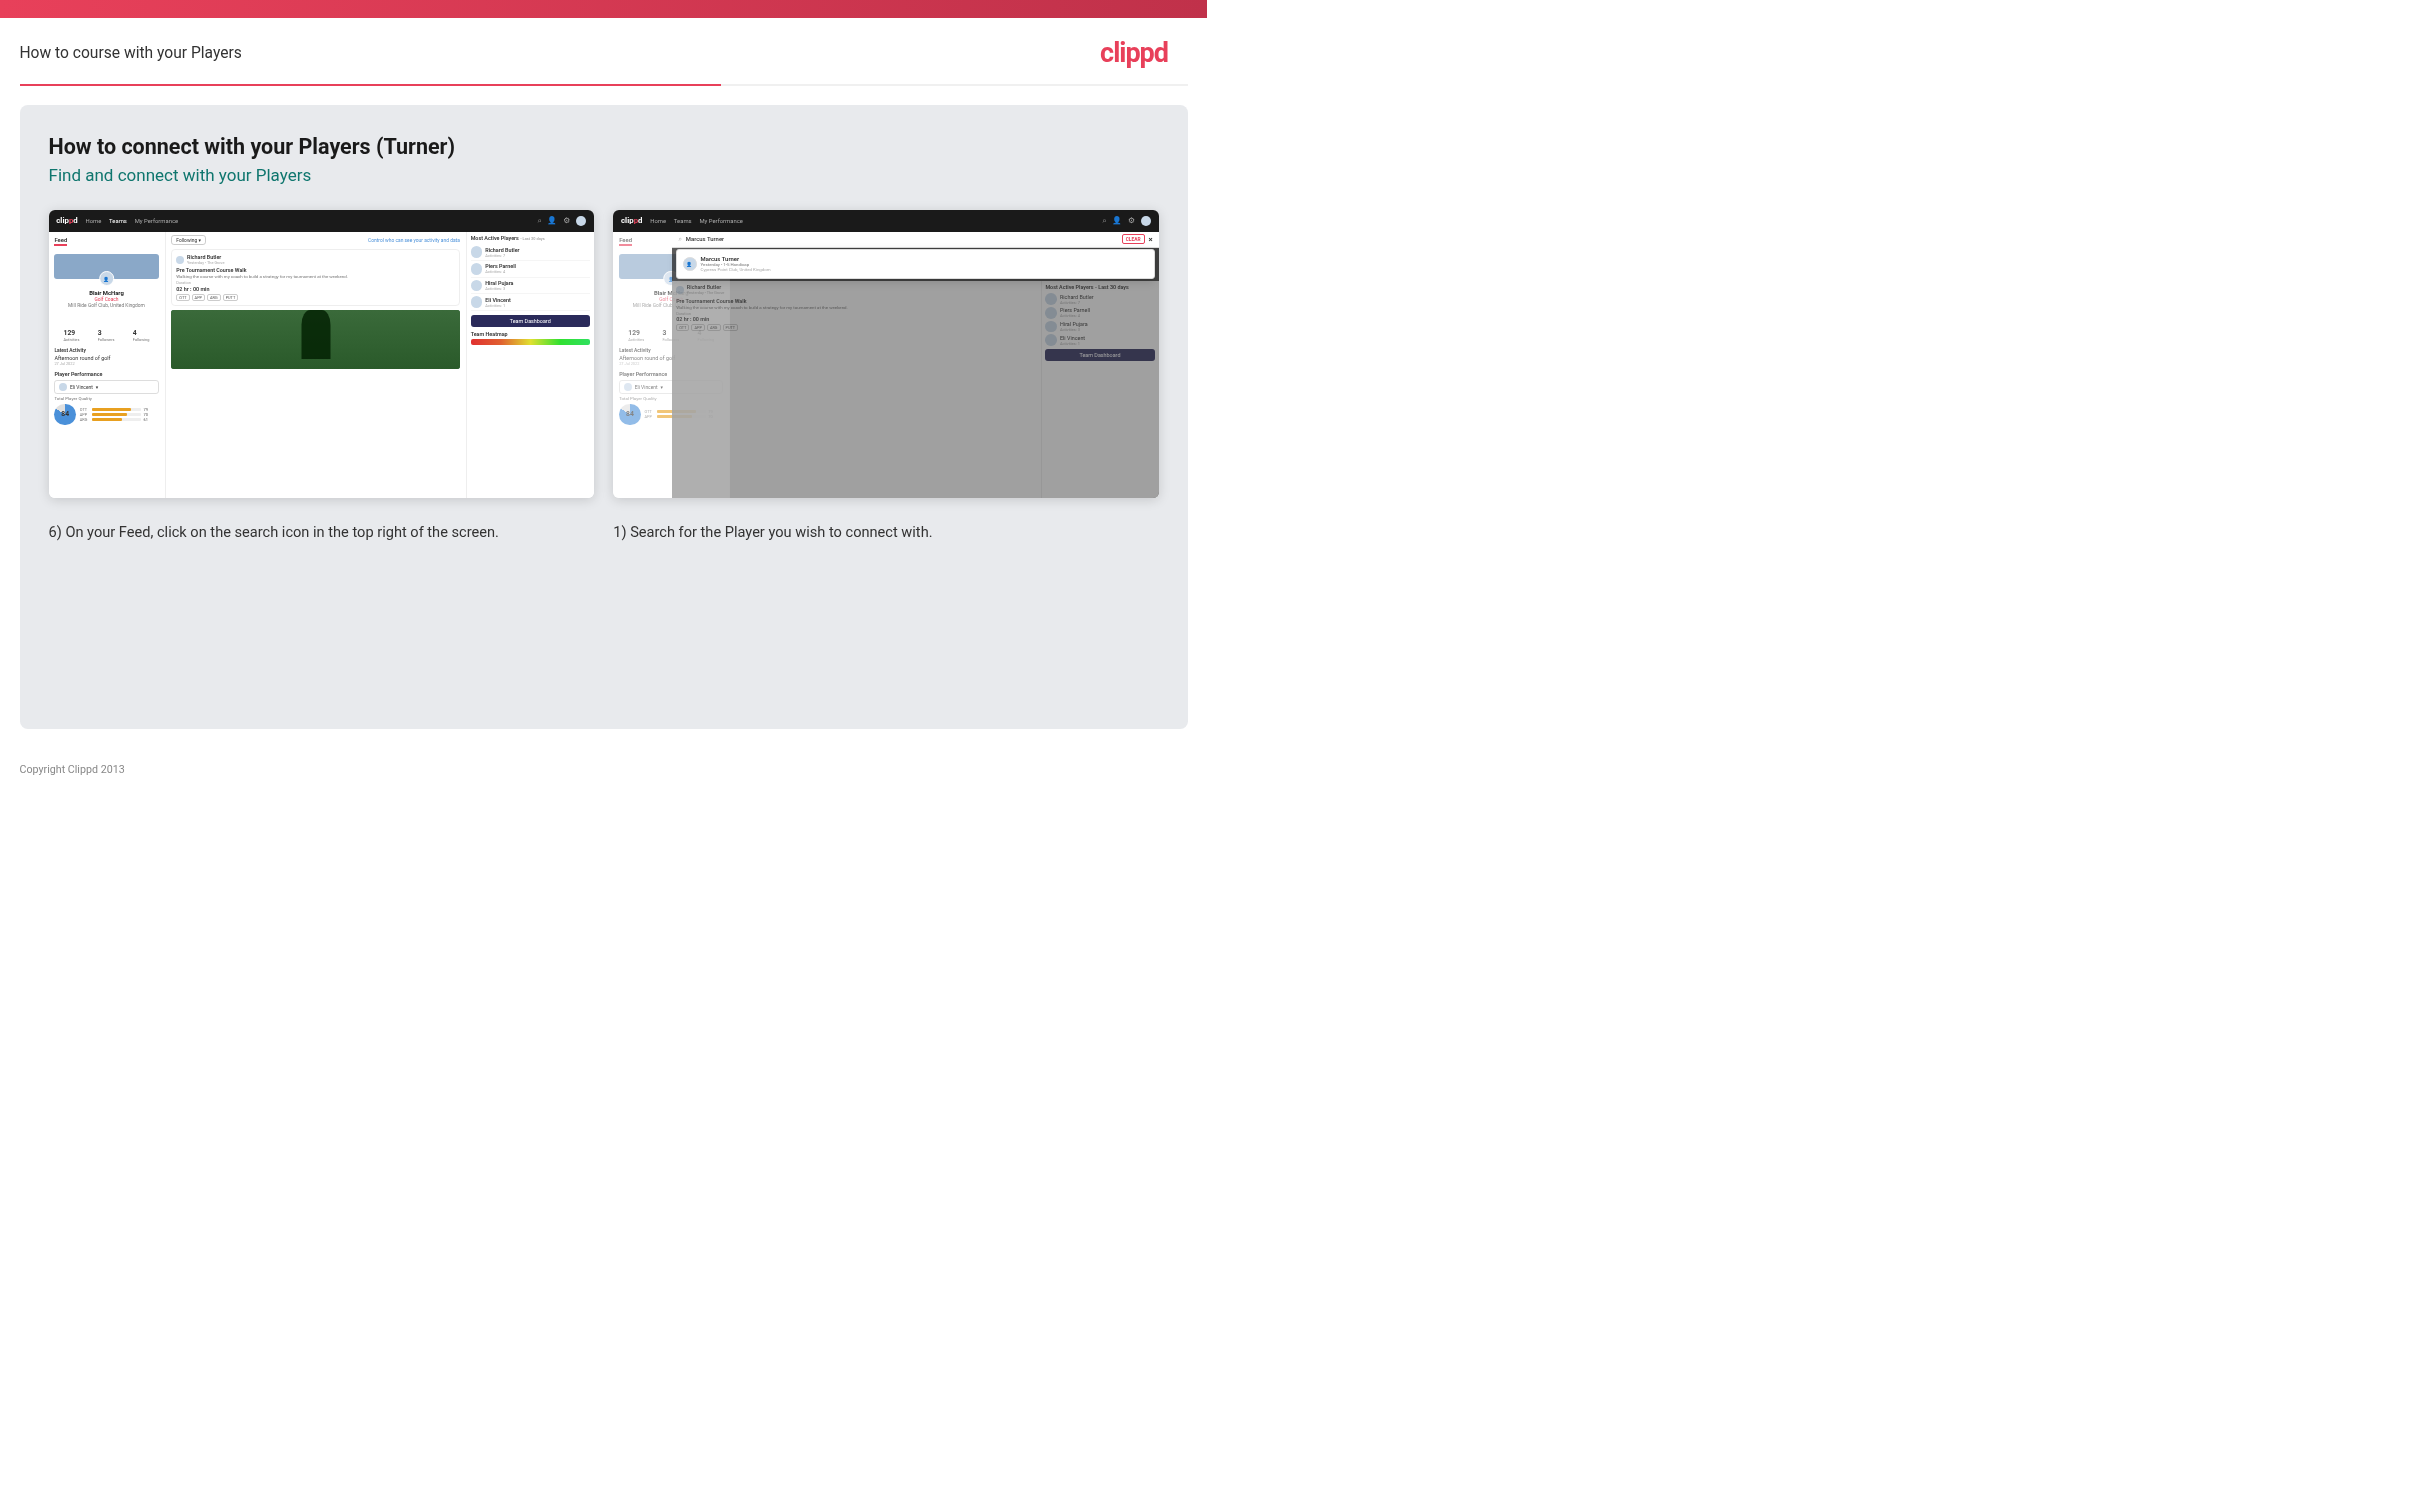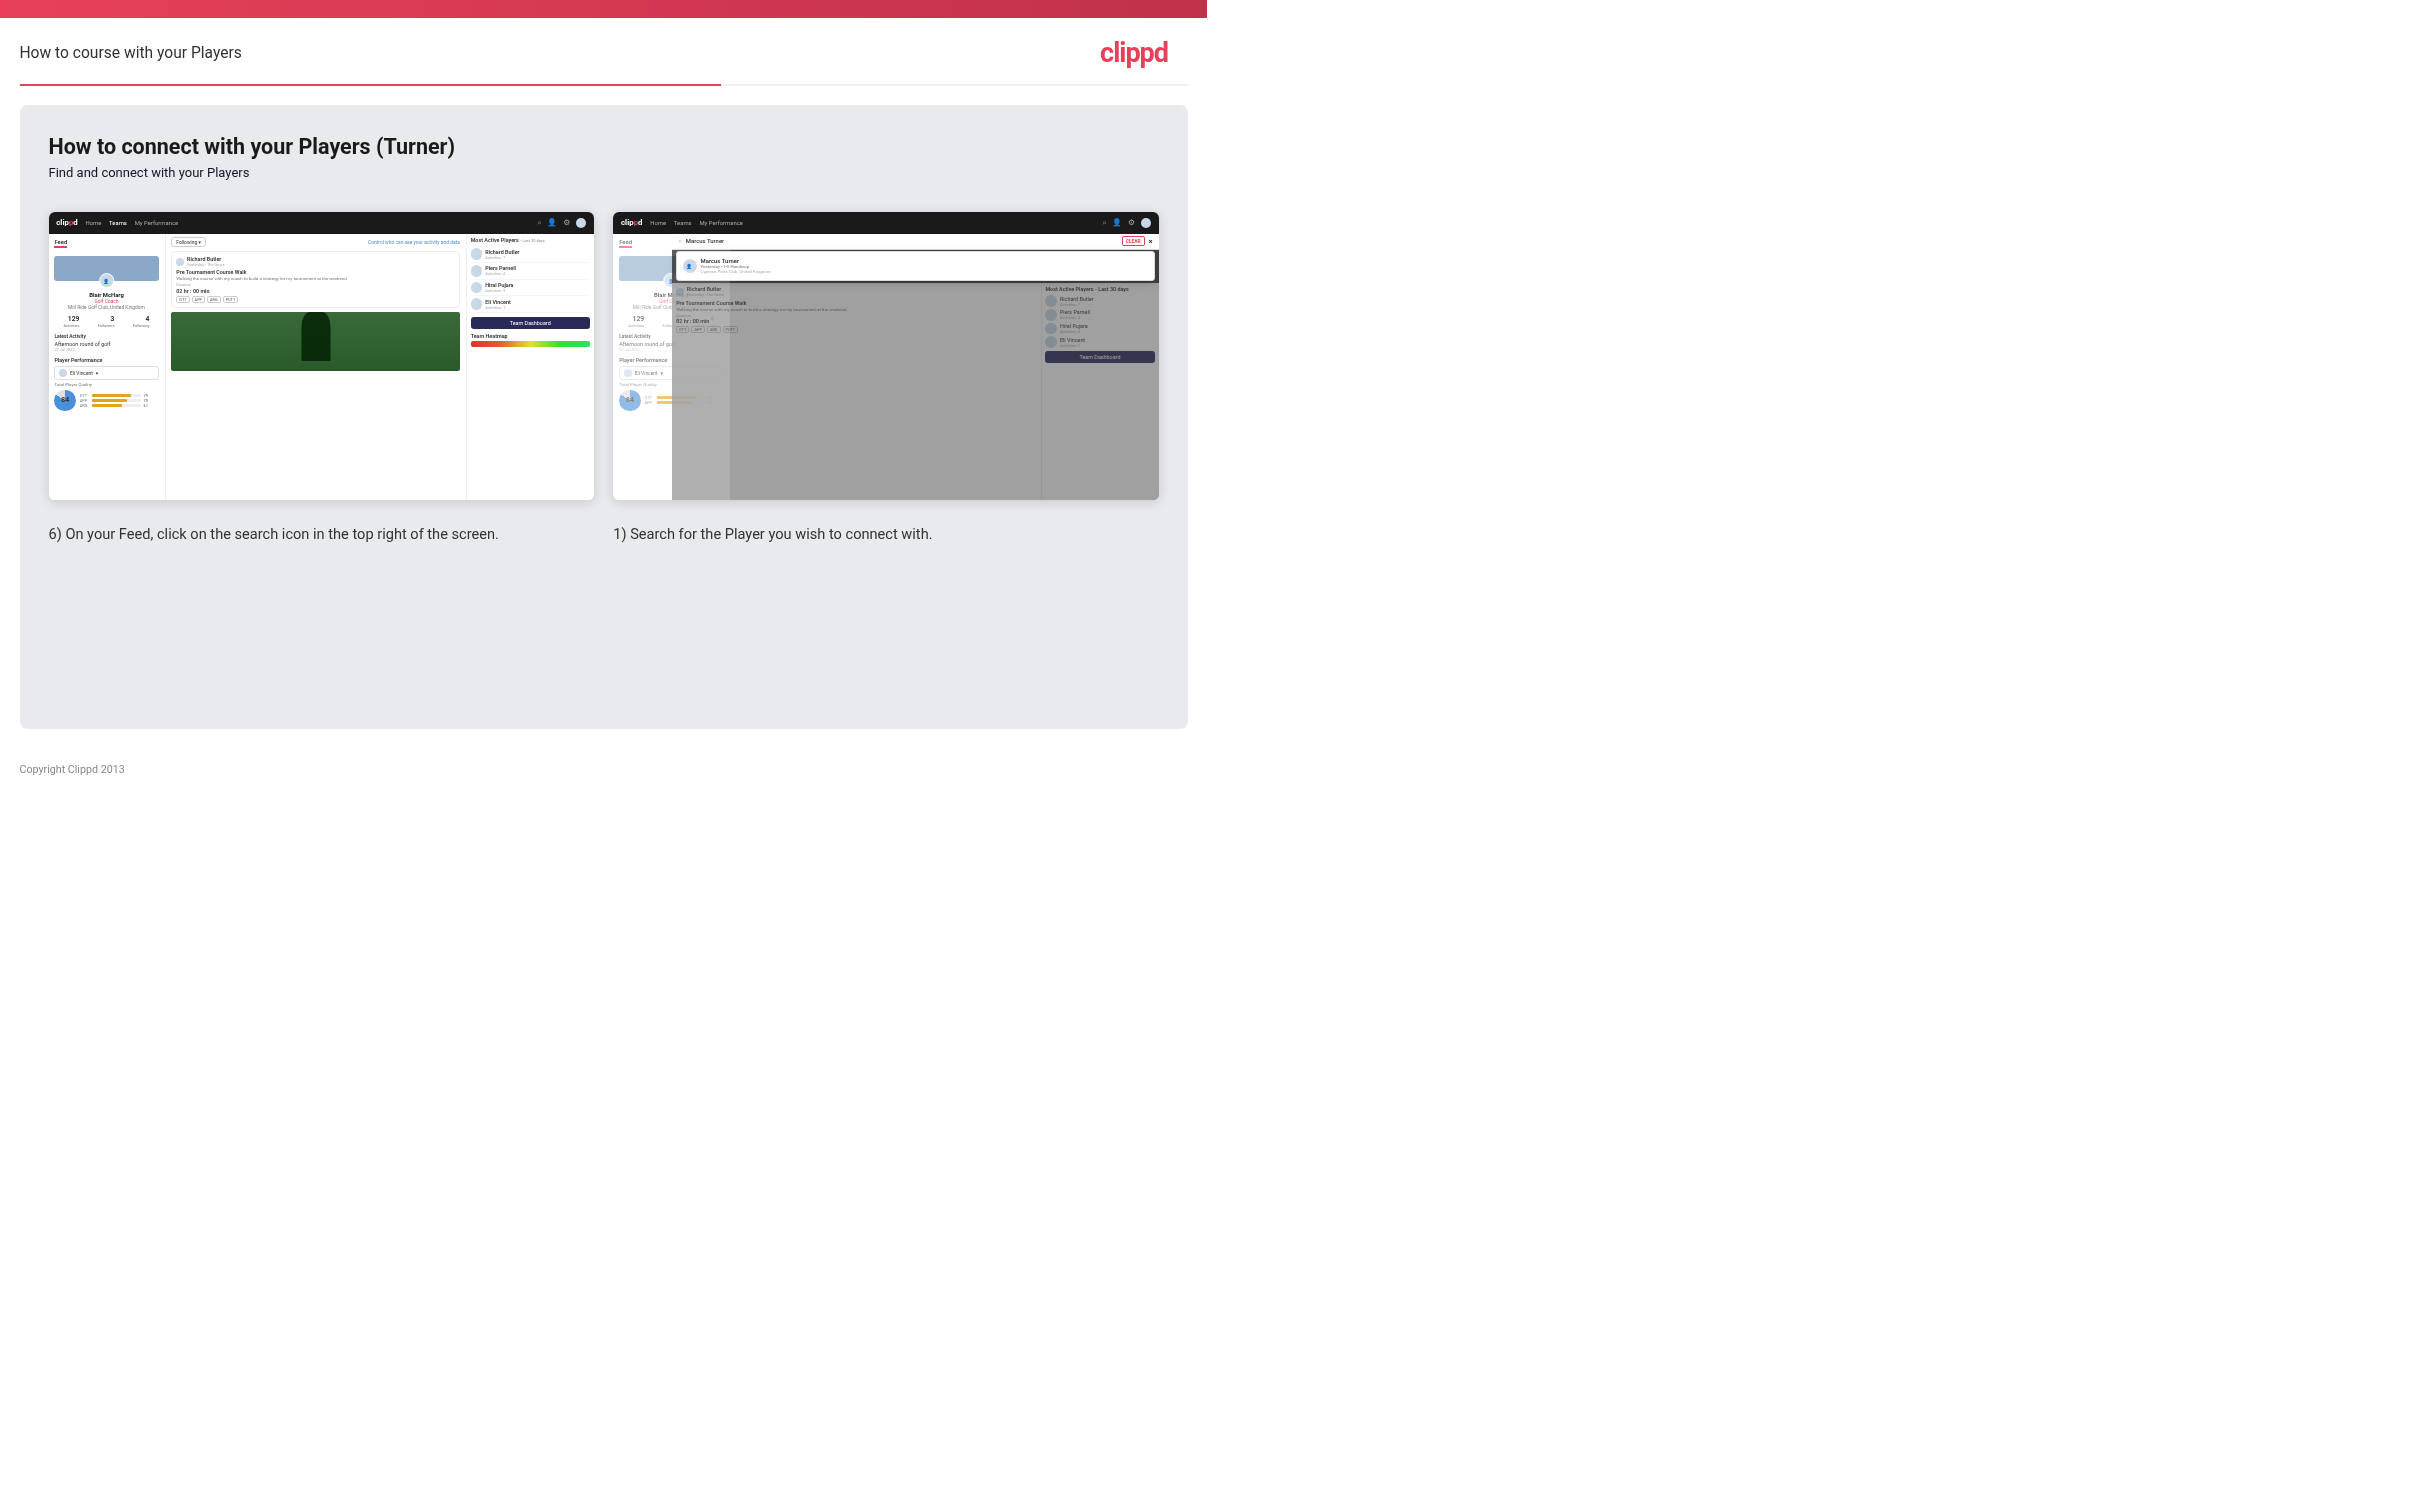--- a/index.html
+++ b/index.html
@@ -56,23 +56,23 @@
     }
 
     .main-title {
       font-size: 21.5px;
       font-weight: 700;
       color: #1a1a1a;
       margin-bottom: 5.9px;
     }
 
     .main-subtitle {
-      font-size: 13px;
-      color: #0f172a;
-      margin-bottom: 32px;
+      font-size: 17px;
+      color: #0f766e;
+      margin-bottom: 25px;
     }
 
     
     .screenshots-row {
       display: flex;
       gap: 19.5px;
       margin-bottom: 24.4px;
     }
 
     .screenshot-container {
@@ -180,21 +180,21 @@
     }
     .profile-name { font-size: 5.9px; font-weight: 700; color: #1a1a1a; }
     .profile-role { font-size: 4.9px; color: #e8405a; }
     .profile-club { font-size: 4.9px; color: #777; }
 
     .stats-row {
       display: flex;
       justify-content: space-around;
       margin: 4.9px 0;
     }
-    .stat-item { text-align: right; }
+    .stat-item { text-align: left; margin-top: 16px; }
     .stat-num { font-size: 6.8px; font-weight: 700; color: #333; }
     .stat-label { font-size: 3.9px; color: #777; }
 
     .latest-activity {
       font-size: 4.9px;
       color: #777;
       margin-top: 2.9px;
     }
     .activity-name { font-size: 5.4px; color: #333; }
     .activity-date { font-size: 3.9px; color: #aaa; }

